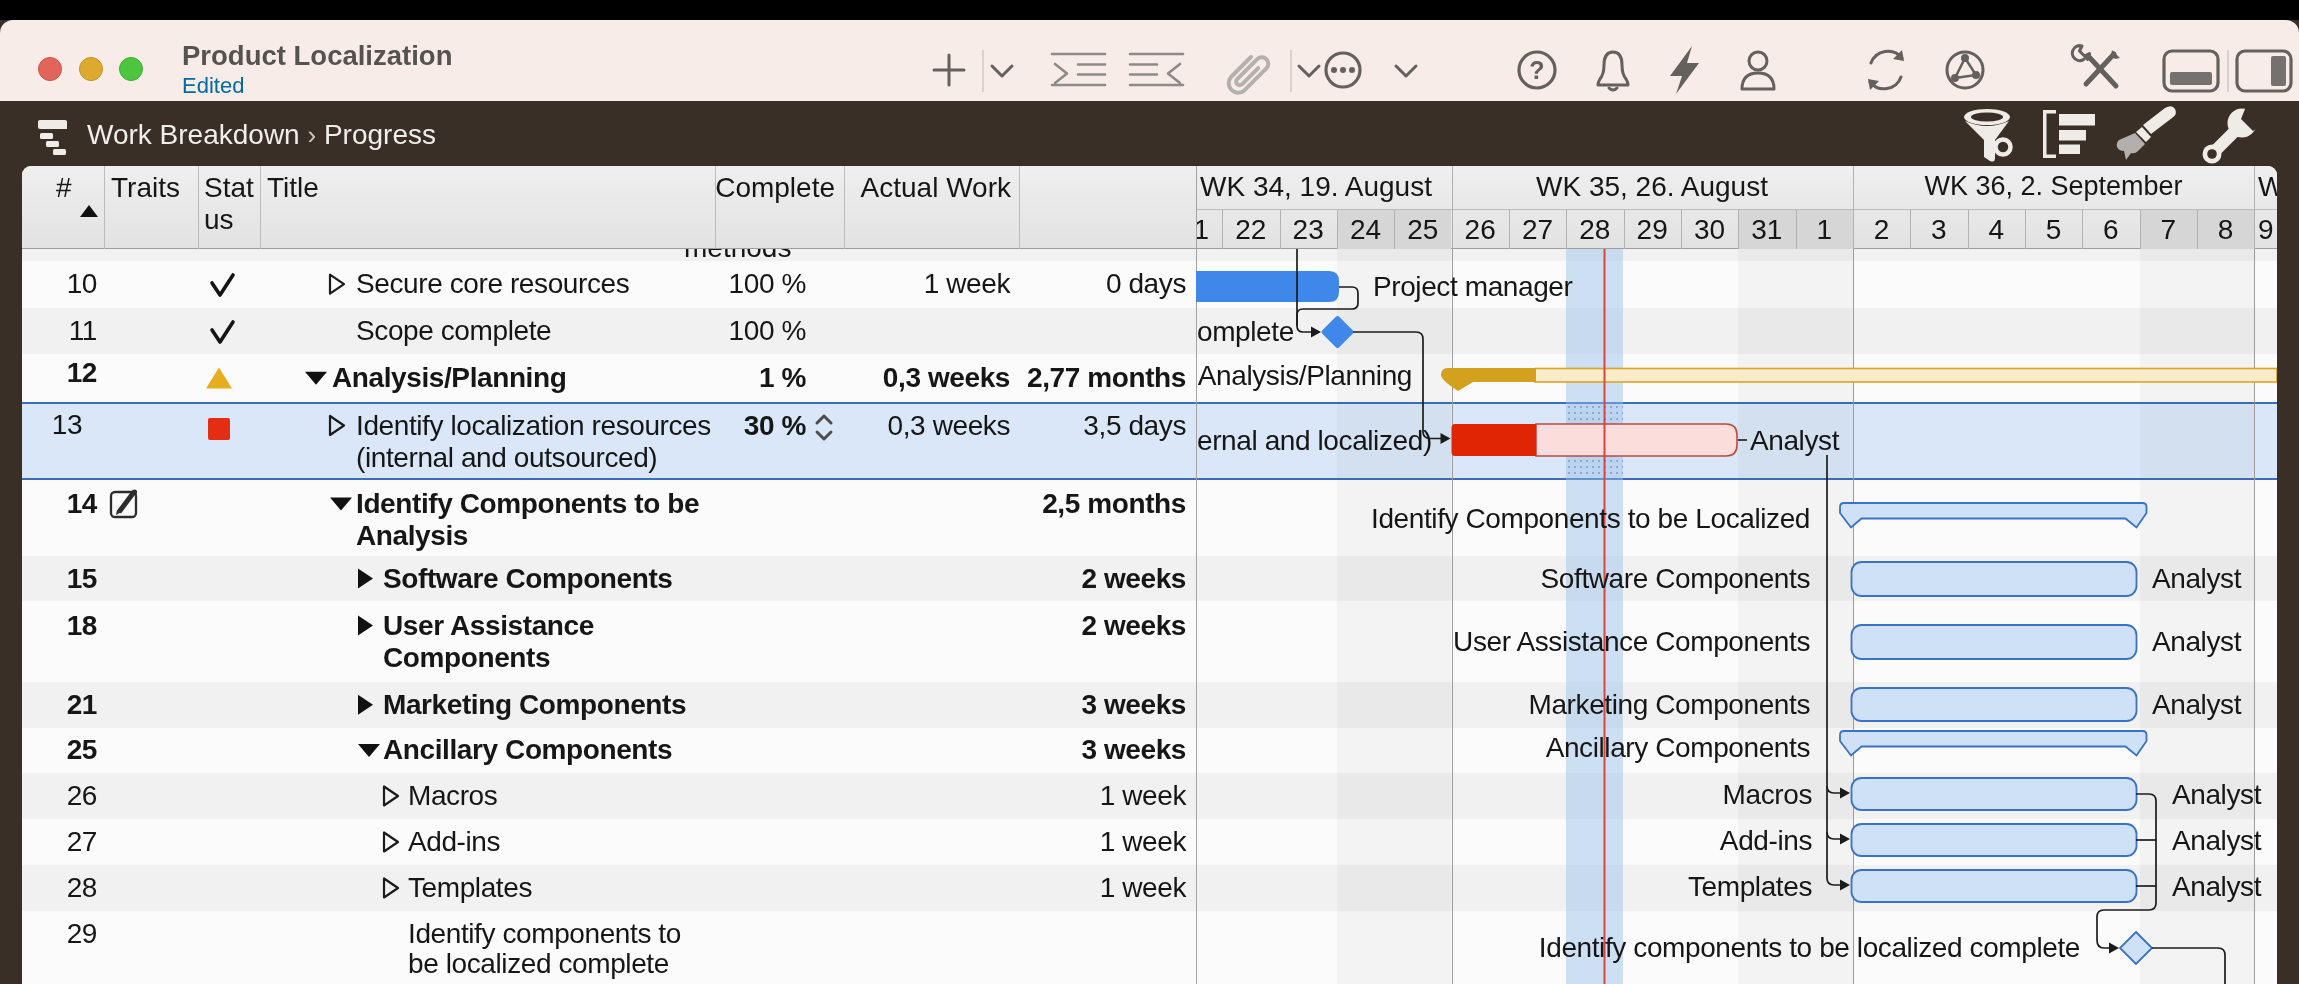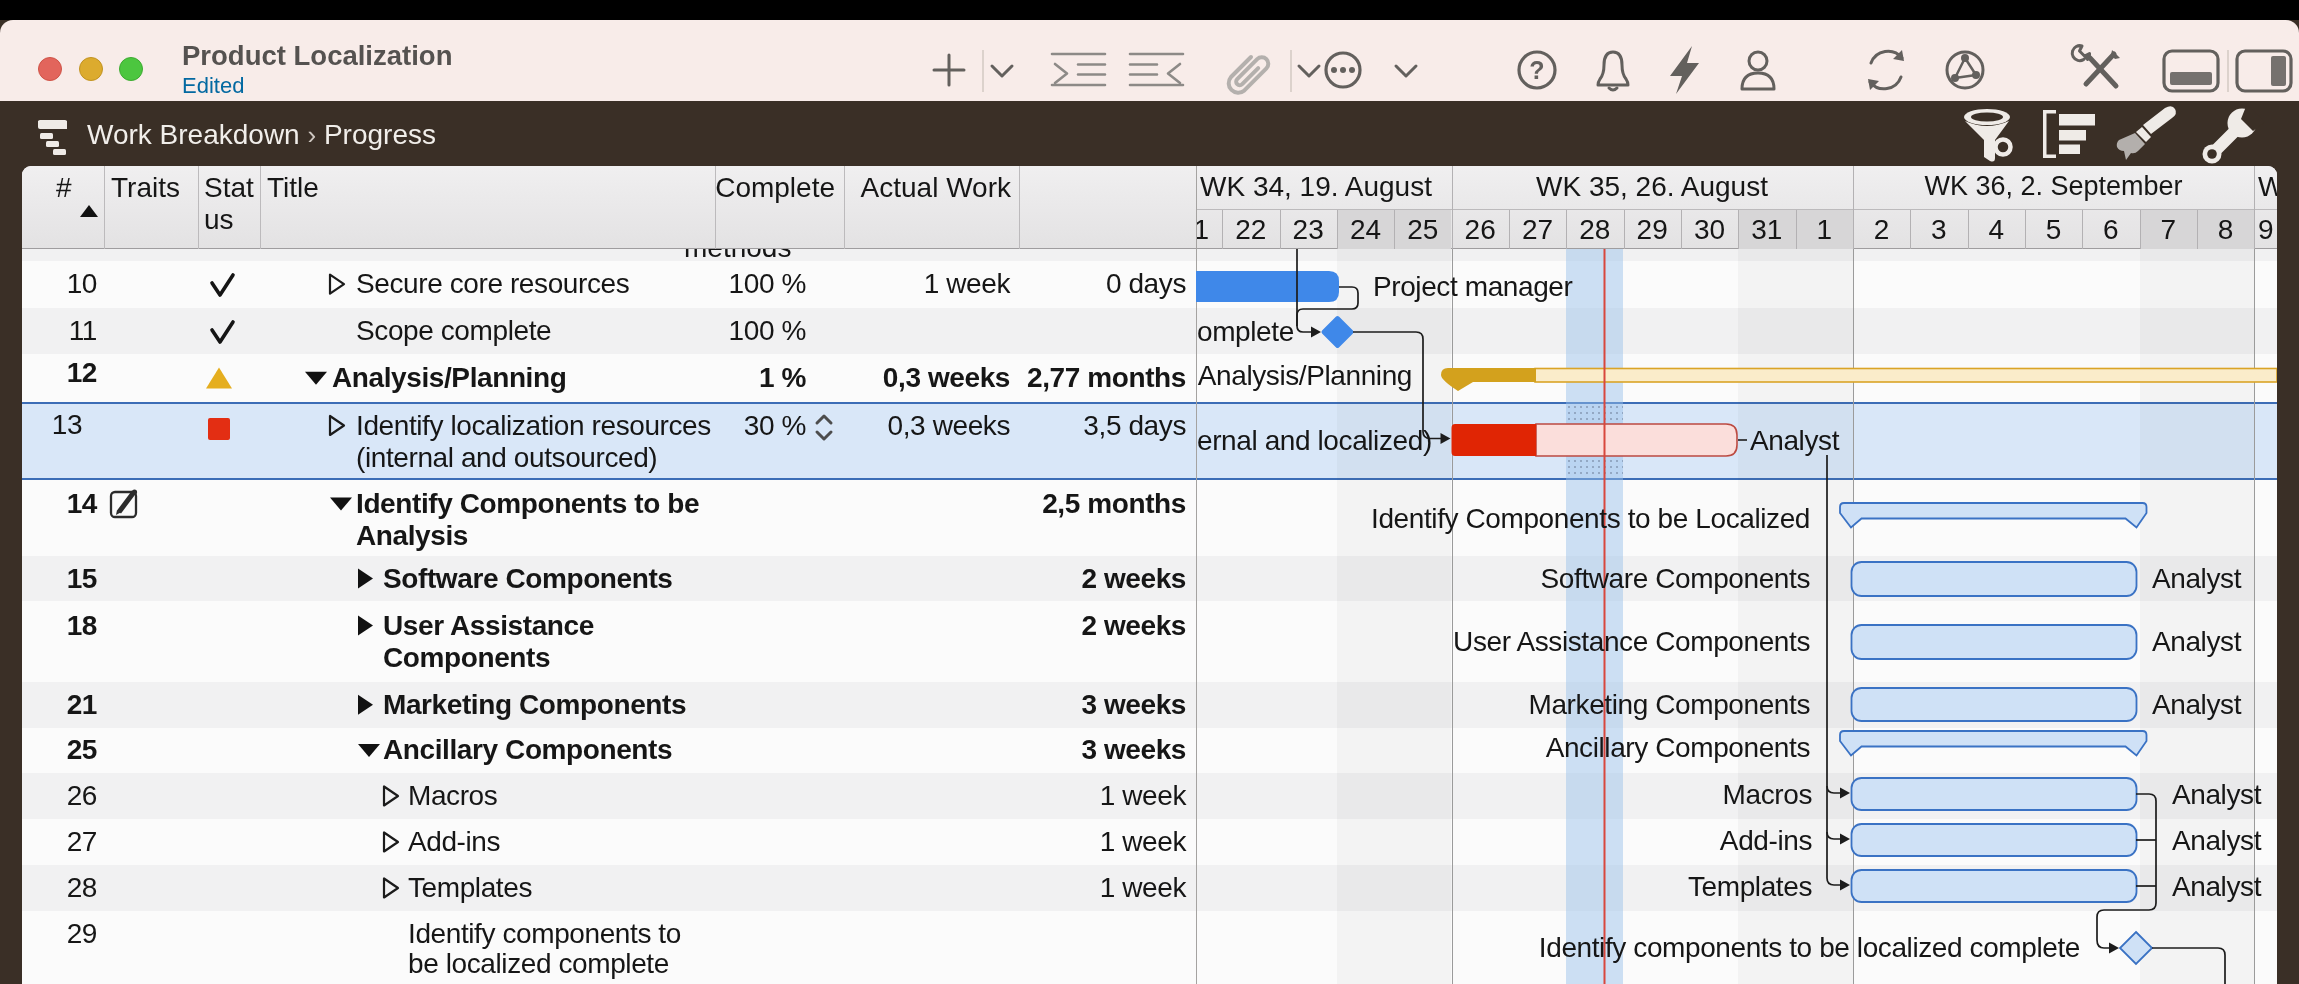--- a/index.html
+++ b/index.html
@@ -218,21 +218,21 @@
 <div class="t b " style="left:361px;top:522.75px;font-size:28px;letter-spacing:-0.4px;">Marketing Components</div>
 <div class="t b " style="left:361px;top:568px;font-size:28px;letter-spacing:-0.4px;">Ancillary Components</div>
 <div class="t " style="left:386px;top:614px;font-size:28px;letter-spacing:-0.4px;">Macros</div>
 <div class="t " style="left:386px;top:660px;font-size:28px;letter-spacing:-0.4px;">Add-ins</div>
 <div class="t " style="left:386px;top:706px;font-size:28px;letter-spacing:-0.4px;">Templates</div>
 <div class="t " style="left:386px;top:752px;font-size:28px;letter-spacing:-0.4px;">Identify components to</div>
 <div class="t " style="left:386px;top:782px;font-size:28px;letter-spacing:-0.4px;">be localized complete</div>
 <div class="t r " style="left:524px;top:102.2px;width:260px;font-size:28px;letter-spacing:-0.4px;">100 %</div>
 <div class="t r " style="left:524px;top:148.75px;width:260px;font-size:28px;letter-spacing:-0.4px;">100 %</div>
 <div class="t r b " style="left:524px;top:195.75px;width:260px;font-size:28px;letter-spacing:-0.4px;">1 %</div>
-<div class="t r " style="left:524px;top:243.5px;width:260px;font-size:28px;letter-spacing:-0.4px;">30 %</div>
+<div class="t r " style="left:524px;top:243.5px;width:260px;font-size:28px;letter-spacing:-0.4px;font-weight:bold;">30 %</div>
 <div class="t r " style="left:728px;top:102.2px;width:260px;font-size:28px;letter-spacing:-0.4px;">1 week</div>
 <div class="t r b " style="left:728px;top:195.75px;width:260px;font-size:28px;letter-spacing:-0.4px;">0,3 weeks</div>
 <div class="t r " style="left:728px;top:243.5px;width:260px;font-size:28px;letter-spacing:-0.4px;">0,3 weeks</div>
 <div class="t r " style="left:904px;top:102.2px;width:260px;font-size:28px;letter-spacing:-0.4px;">0 days</div>
 <div class="t r b " style="left:904px;top:195.75px;width:260px;font-size:28px;letter-spacing:-0.4px;">2,77 months</div>
 <div class="t r " style="left:904px;top:243.5px;width:260px;font-size:28px;letter-spacing:-0.4px;">3,5 days</div>
 <div class="t r b " style="left:904px;top:321.5px;width:260px;font-size:28px;letter-spacing:-0.4px;">2,5 months</div>
 <div class="t r b " style="left:904px;top:396.5px;width:260px;font-size:28px;letter-spacing:-0.4px;">2 weeks</div>
 <div class="t r b " style="left:904px;top:443.5px;width:260px;font-size:28px;letter-spacing:-0.4px;">2 weeks</div>
 <div class="t r b " style="left:904px;top:522.75px;width:260px;font-size:28px;letter-spacing:-0.4px;">3 weeks</div>

